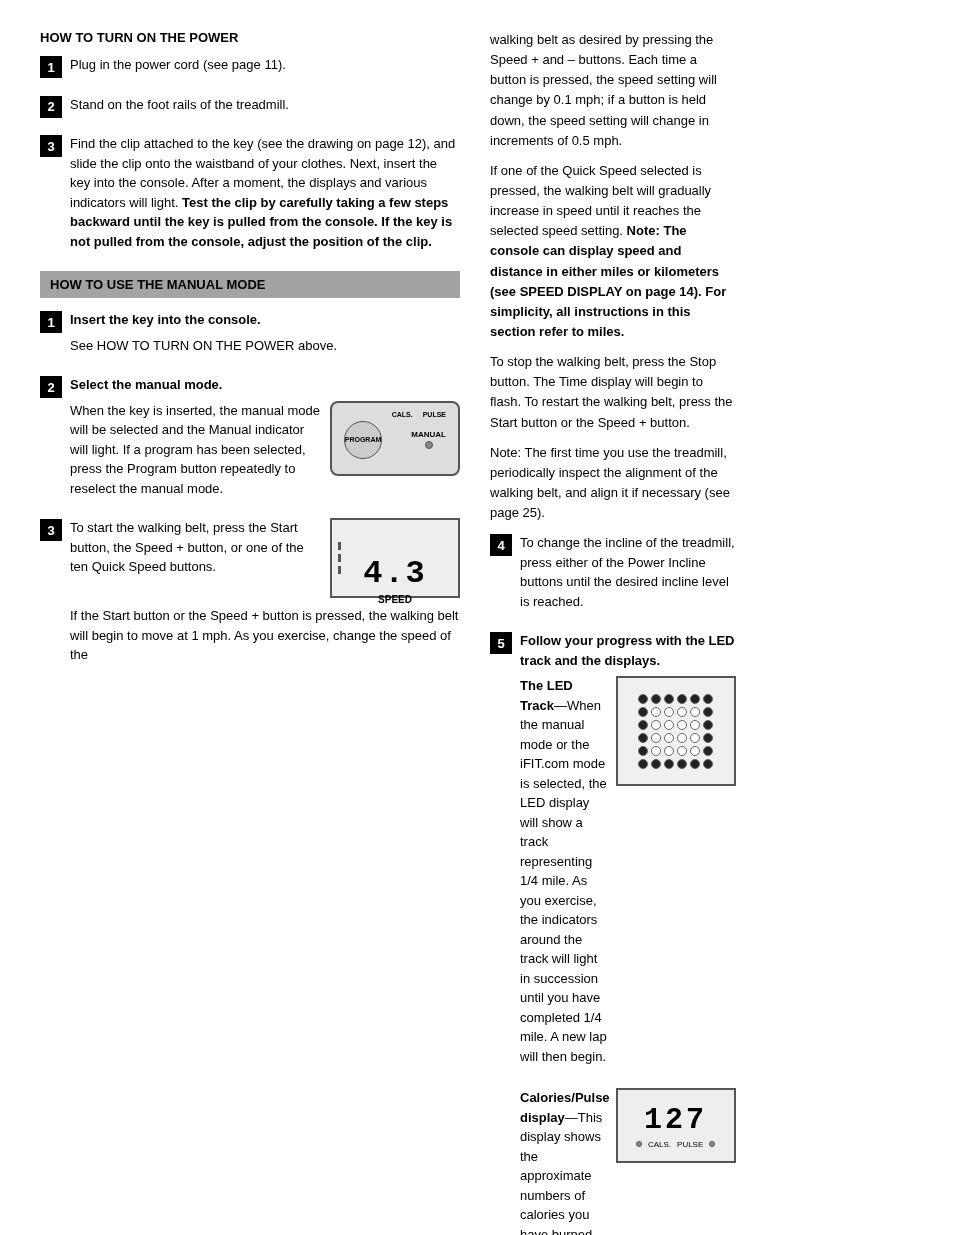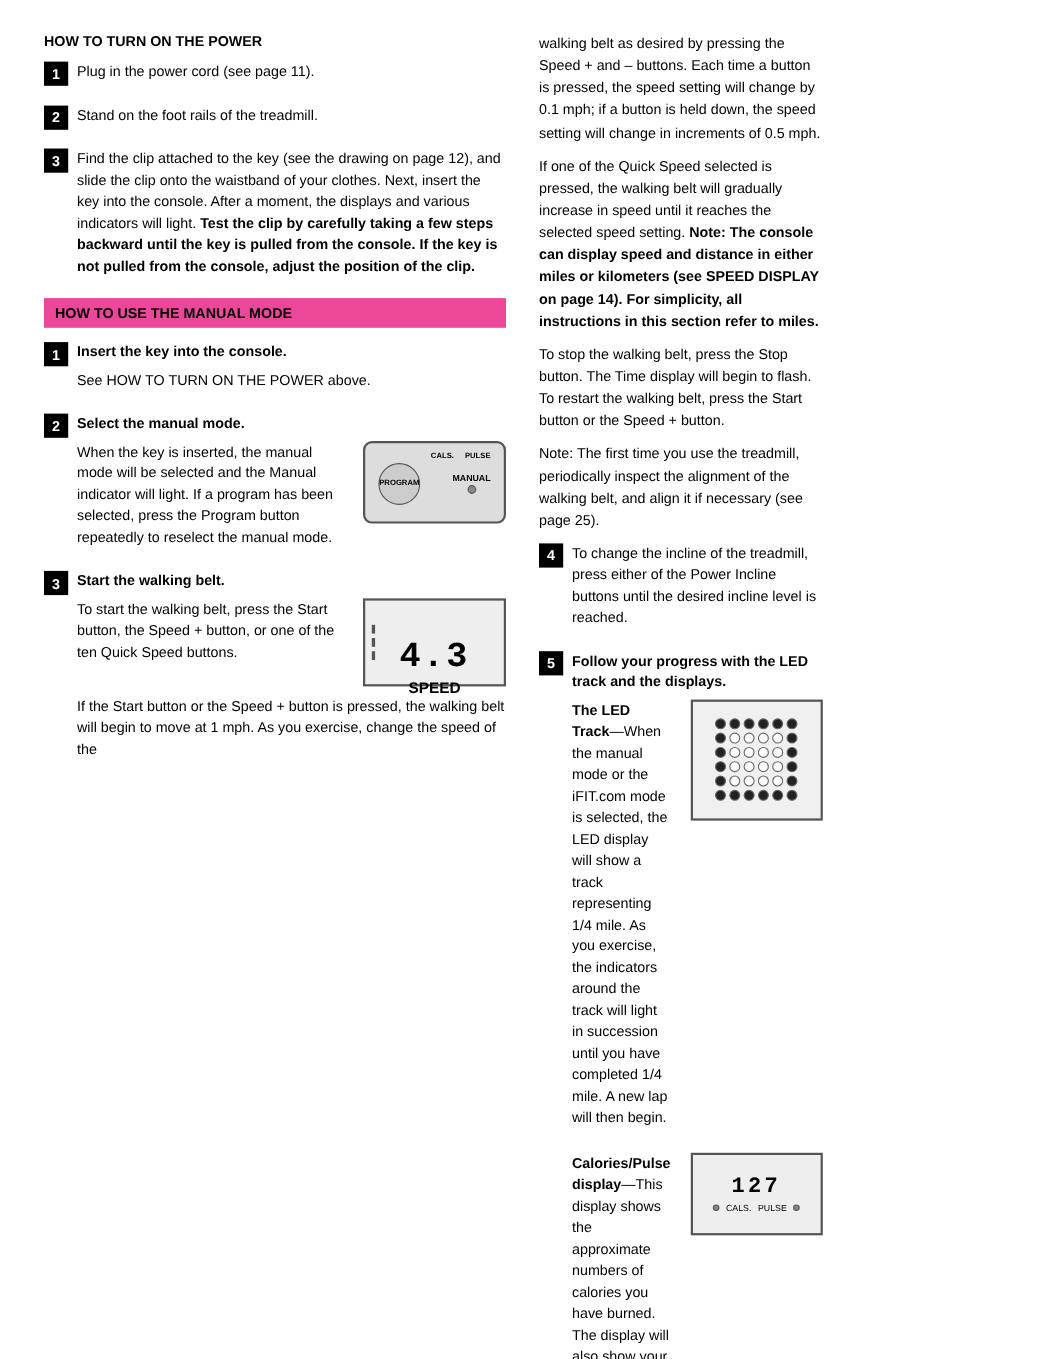--- a/index.html
+++ b/index.html
@@ -29,21 +29,21 @@
     }
     .right-col {
       flex: 1;
     }
     .section-title {
       font-weight: bold;
       font-size: 13px;
       margin-bottom: 10px;
     }
     .section-box {
-      background: #ec4899;
+      background: #a3a3a3;
       padding: 6px 10px;
       font-weight: bold;
       font-size: 13px;
       margin-bottom: 12px;
     }
     .numbered-item {
       display: flex;
       align-items: flex-start;
       margin-bottom: 14px;
     }
@@ -64,21 +64,21 @@
     .item-content {
       flex: 1;
     }
     .item-content p {
       margin-bottom: 6px;
       line-height: 1.5;
     }
     .bold { font-weight: bold; }
     .item-with-image {
       display: flex;
-      gap: 18px;
+      gap: 6px;
       align-items: flex-start;
     }
     .item-text { flex: 1; }
     p { line-height: 1.55; margin-bottom: 8px; }
 
     
     .console-img {
       width: 130px;
       height: 75px;
       border: 2px solid #555;
@@ -123,21 +123,21 @@
       position: relative;
     }
     .speed-display {
       font-size: 32px;
       font-family: 'Courier New', monospace;
       font-weight: bold;
       letter-spacing: 2px;
       margin-top: 44px;
     }
     .speed-label-sm {
-      font-size: 14px;
+      font-size: 10px;
       font-weight: bold;
       margin-top: 2px;
     }
     .speed-left-bar {
       position: absolute;
       left: 6px;
       top: 50%;
       transform: translateY(-50%);
       display: flex;
       flex-direction: column;
@@ -187,21 +187,21 @@
       height: 75px;
       border: 2px solid #555;
       background: #eee;
       display: flex;
       flex-direction: column;
       align-items: center;
       justify-content: center;
       flex-shrink: 0;
     }
     .cals-display {
-      font-size: 20px;
+      font-size: 30px;
       font-family: 'Courier New', monospace;
       font-weight: bold;
       letter-spacing: 3px;
     }
     .cals-footer {
       display: flex;
       align-items: center;
       gap: 6px;
       font-size: 8px;
       margin-top: 3px;
@@ -298,21 +298,20 @@
                 <div style="height:4px;"></div>
               </div>
             </div>
           </div>
         </div>
       </div>
 
       <div class="numbered-item">
         <div class="number-badge">3</div>
         <div class="item-content">
-          <p><span class="bold">Start the walking belt.</span></p>
           <div class="item-with-image">
             <div class="item-text">
               <p>To start the walking belt, press the Start button, the Speed + button, or one of the ten Quick Speed buttons.</p>
             </div>
 
             <div class="speed-img">
               <div class="speed-left-bar">
                 <div class="bar-tick"></div>
                 <div class="bar-tick"></div>
                 <div class="bar-tick"></div>

